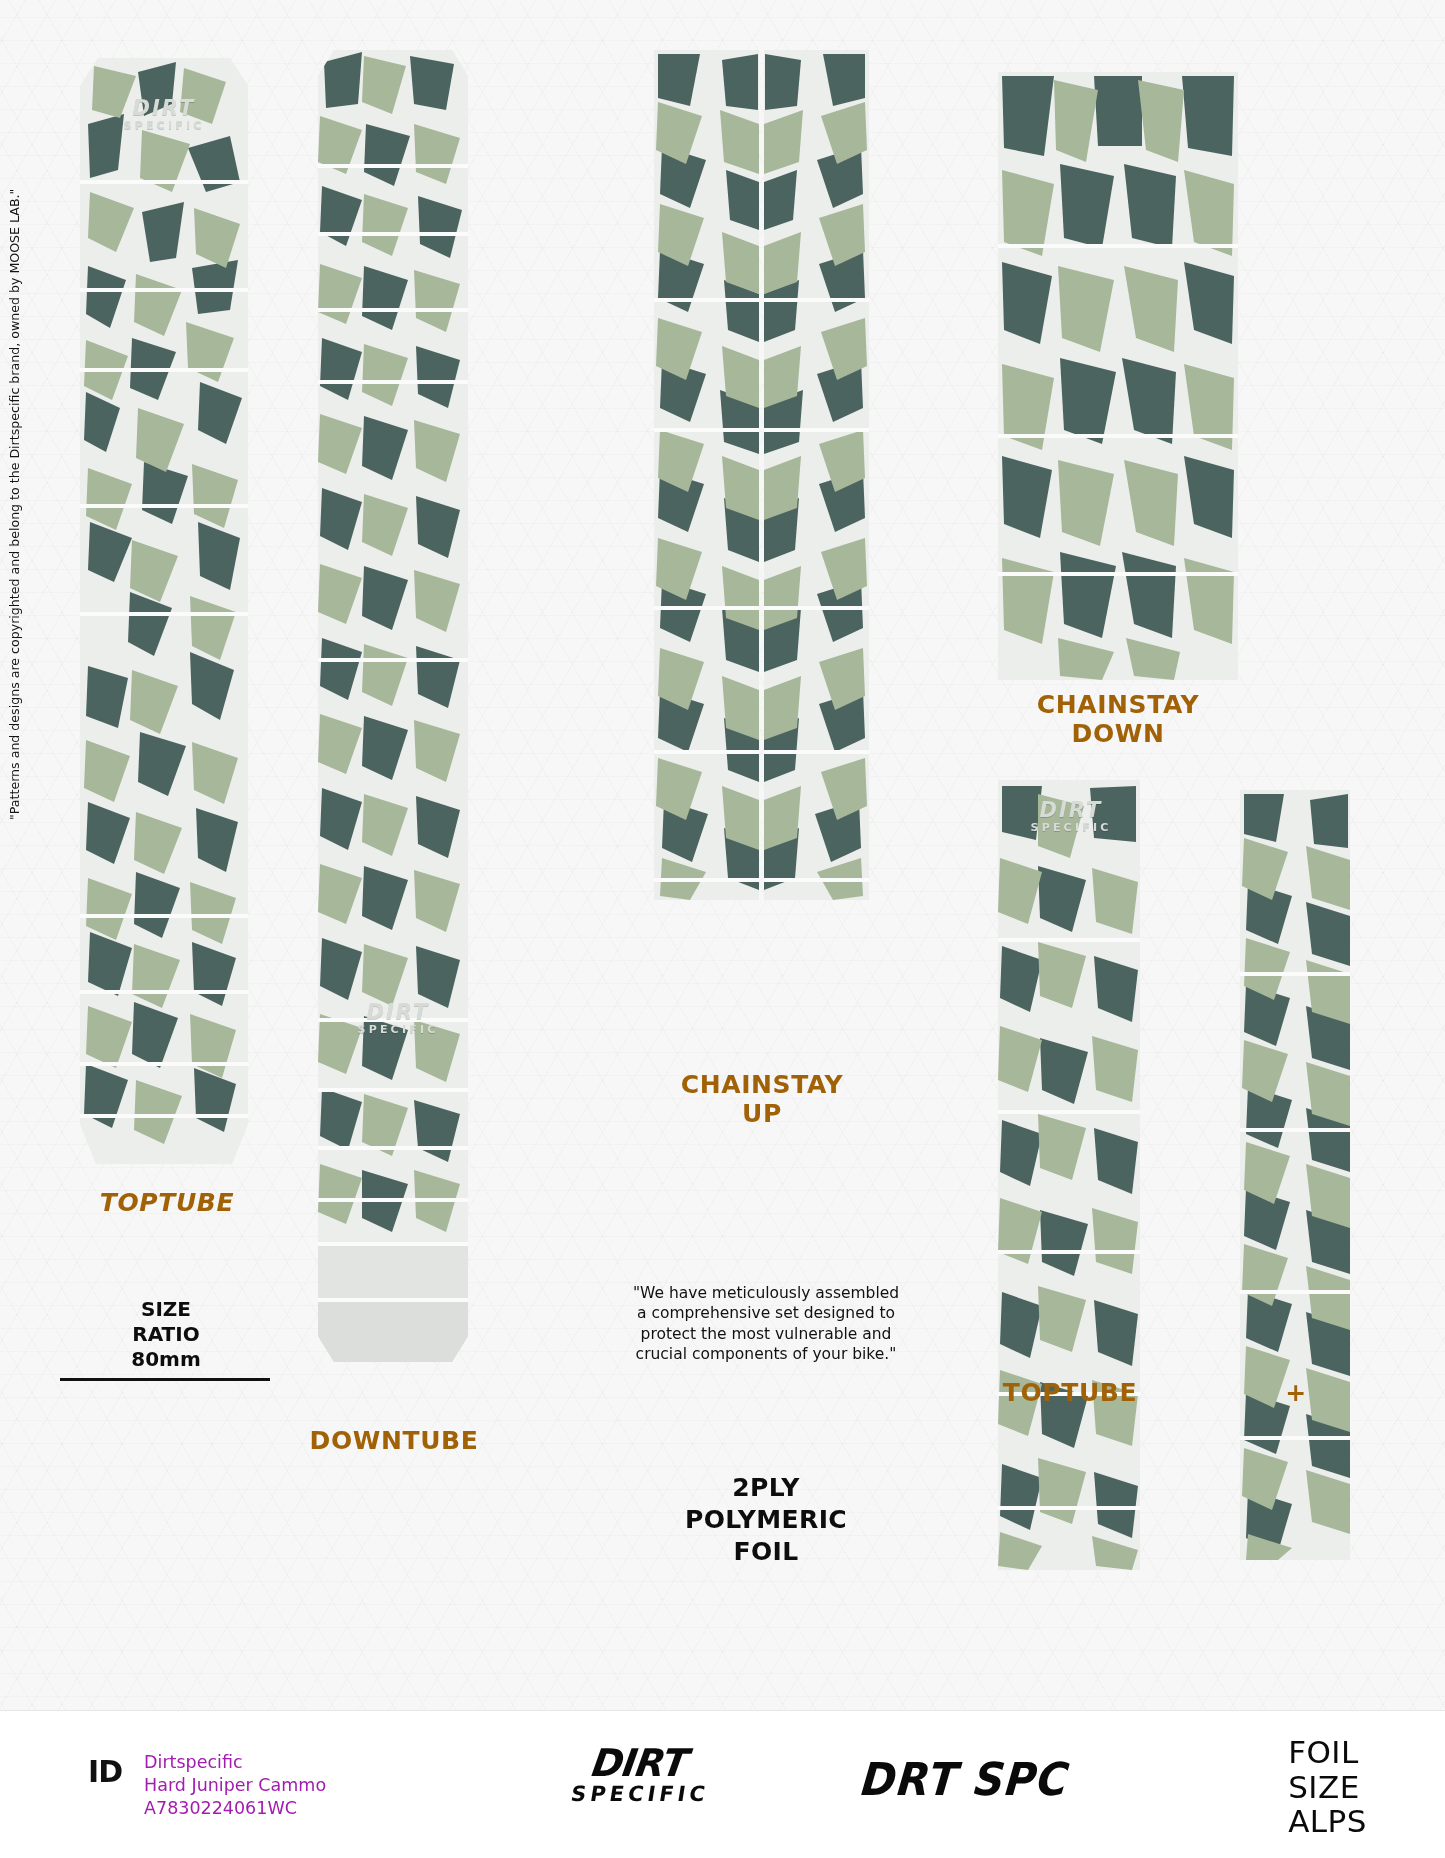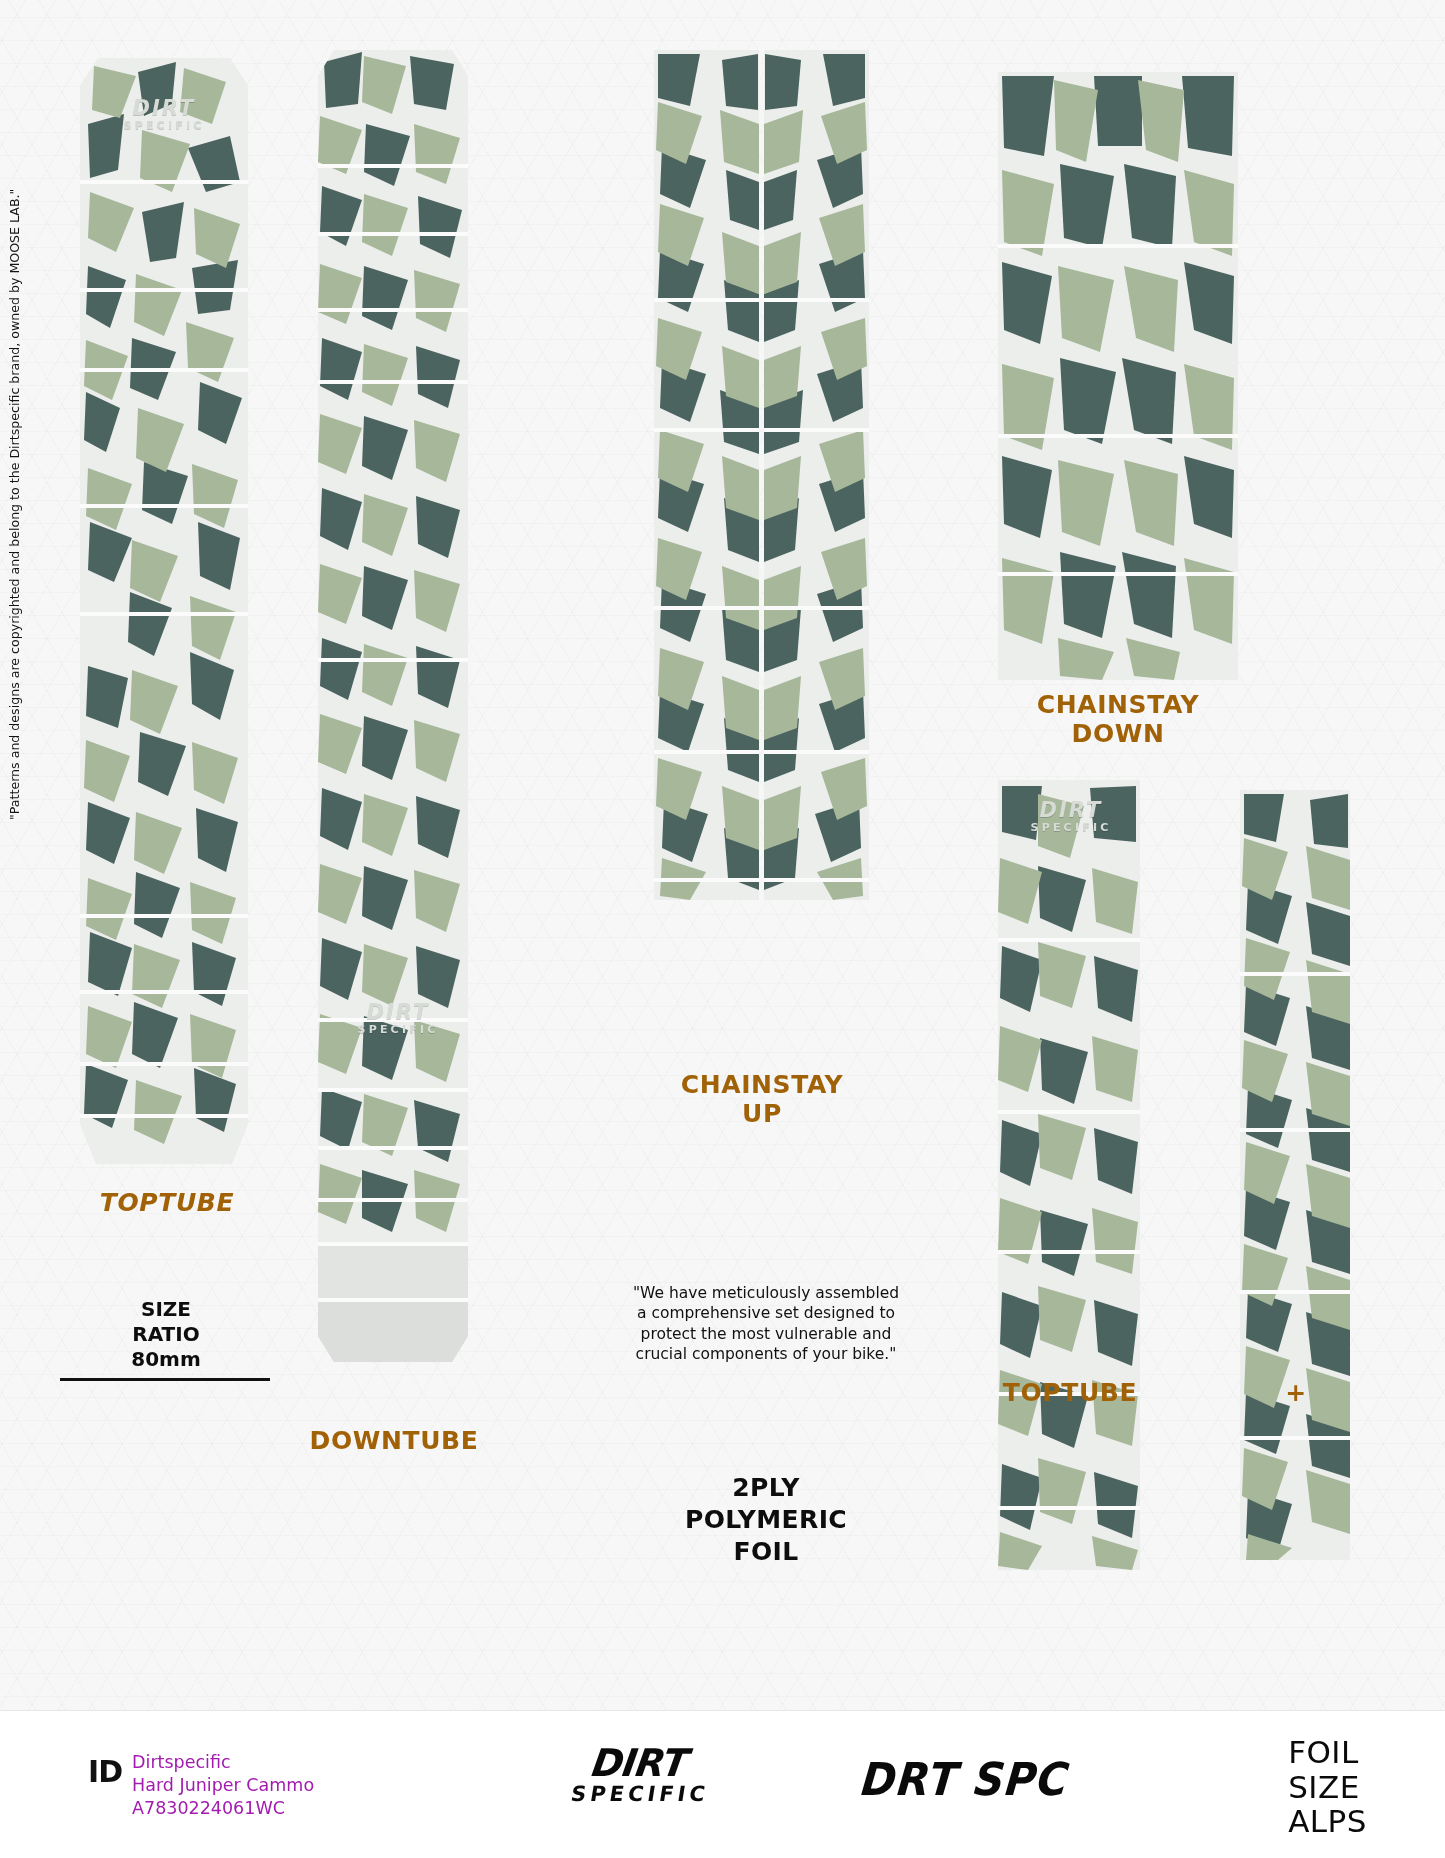--- a/index.html
+++ b/index.html
@@ -140,21 +140,21 @@
     height: 148px;
     background: #ffffff;
     border-top: 1px solid #e6e6e6;
   }
   .footer-id {
     position: absolute;
     left: 88px;
     top: 40px;
     display: flex;
     align-items: flex-start;
-    gap: 10px;
+    gap: 22px;
   }
   .id-mark {
     font-size: 30px;
     font-weight: bold;
     letter-spacing: -1px;
     color: #111;
     line-height: 1;
     padding-top: 6px;
   }
   .id-lines {

